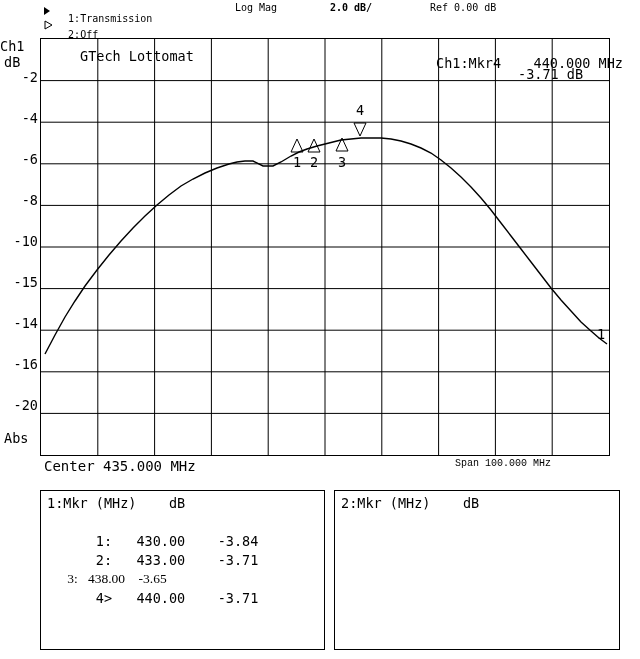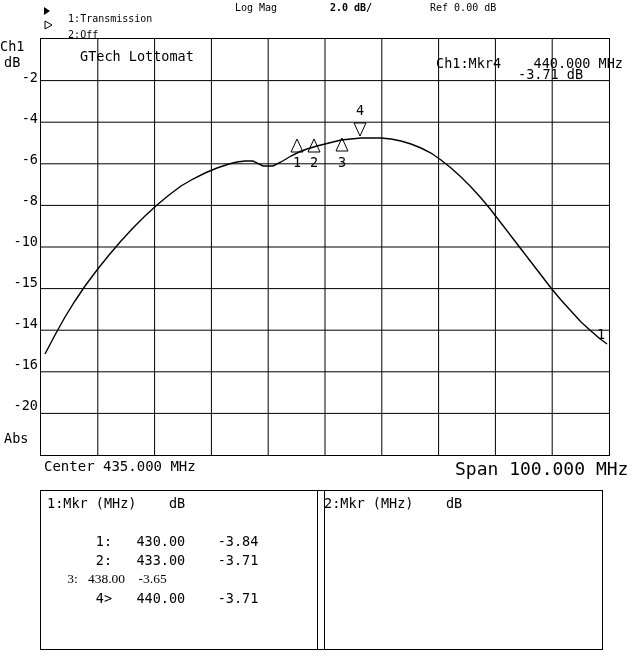--- a/index.html
+++ b/index.html
@@ -25,27 +25,27 @@
   .ylab{position:absolute;right:2px;font-size:13.5px;white-space:pre;text-align:right;}
   #ch1lab{position:absolute;left:0px;top:38px;font-size:13.5px;}
   #dblab{position:absolute;left:4px;top:54px;font-size:13.5px;}
   #abslab{position:absolute;left:4px;top:430px;font-size:13.5px;}
 
   
   .ingraph{position:absolute;font-size:13.5px;white-space:pre;margin-left:27px;}
 
   
   #center-lab{position:absolute;left:44px;top:458px;font-size:14px;white-space:pre;}
-  #span-lab{position:absolute;left:455px;top:458px;font-size:18px;white-space:pre;}
+  #span-lab{position:absolute;left:455px;top:458px;font-size:10px;white-space:pre;font-family:Liberation Mono, monospace;}
 
   
   #tables{position:absolute;left:40px;top:490px;width:462px;height:160px;}
   .tbl{position:absolute;top:0;height:160px;border:1px solid #000;box-sizing:border-box;}
   #tbl1{left:0;width:285px;}
-  #tbl2{left:277px;width:286px;}
+  #tbl2{left:294px;width:286px;}
   .thead{position:absolute;left:6px;top:4px;font-size:13.5px;white-space:pre;}
   .trow{position:absolute;left:6px;font-size:13.5px;white-space:pre;}
 
   svg{display:block;}
 </style>
 </head>
 <body>
 
 <div id="top-status">
   <div id="tri1" class="tri"></div>

